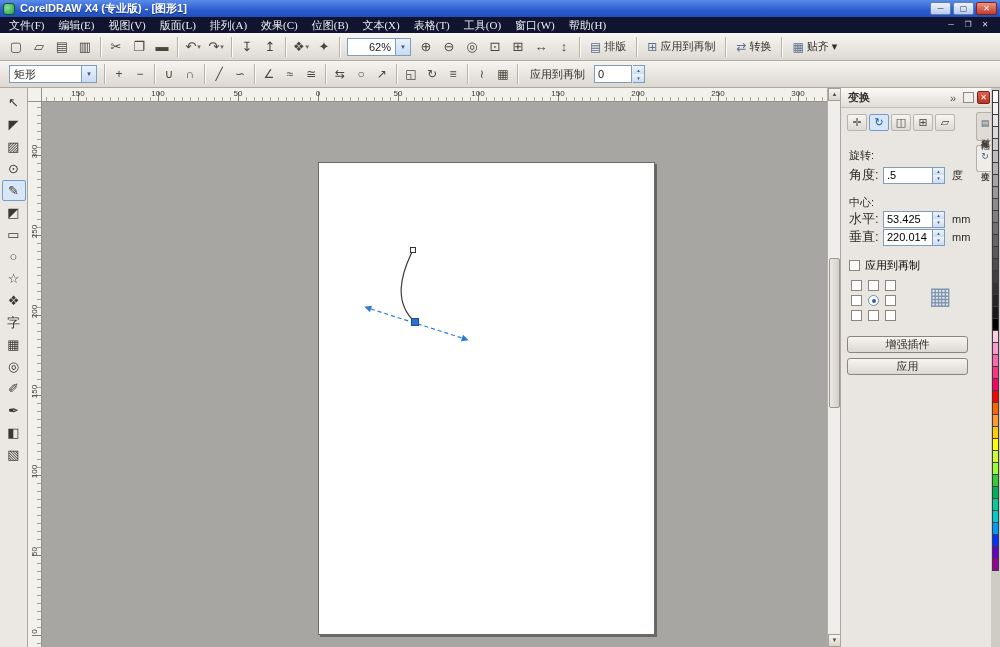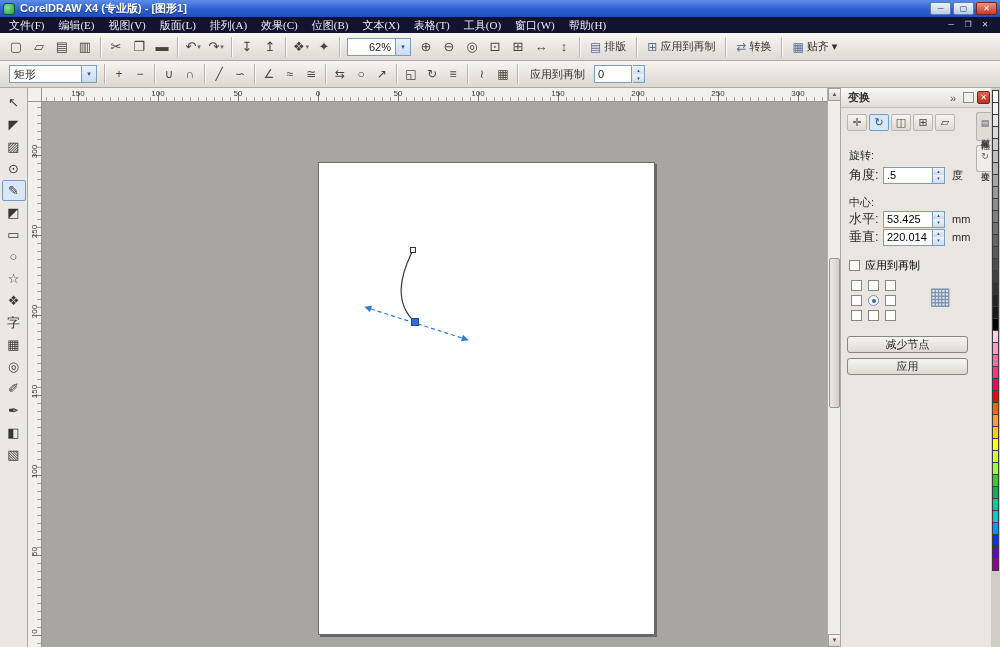--- a/index.html
+++ b/index.html
@@ -350,21 +350,21 @@
             <div class="gcell" style="left: 34px; top: 0px;"></div>
             <div class="gcell" style="left: 0px; top: 15px;"></div>
             <div class="gradio" style="left: 17px; top: 15px;"></div>
             <div class="gcell" style="left: 34px; top: 15px;"></div>
             <div class="gcell" style="left: 0px; top: 30px;"></div>
             <div class="gcell" style="left: 17px; top: 30px;"></div>
             <div class="gcell" style="left: 34px; top: 30px;"></div>
           </div>
         <div id="grid-icon">▦</div>
 
-        <div class="dbtn" id="apply-dup">减少节点</div>
+        <div class="dbtn" id="apply-dup">增强插件</div>
         <div class="dbtn" id="apply">应用</div>
       </div>
 
       <div id="docker-tabs-col">
           <div class="side-tab">
             <span class="sicon">▤</span>
             <span class="slabel">对象属性</span>
           </div>
           <div class="side-tab active">
             <span class="sicon">↻</span>

